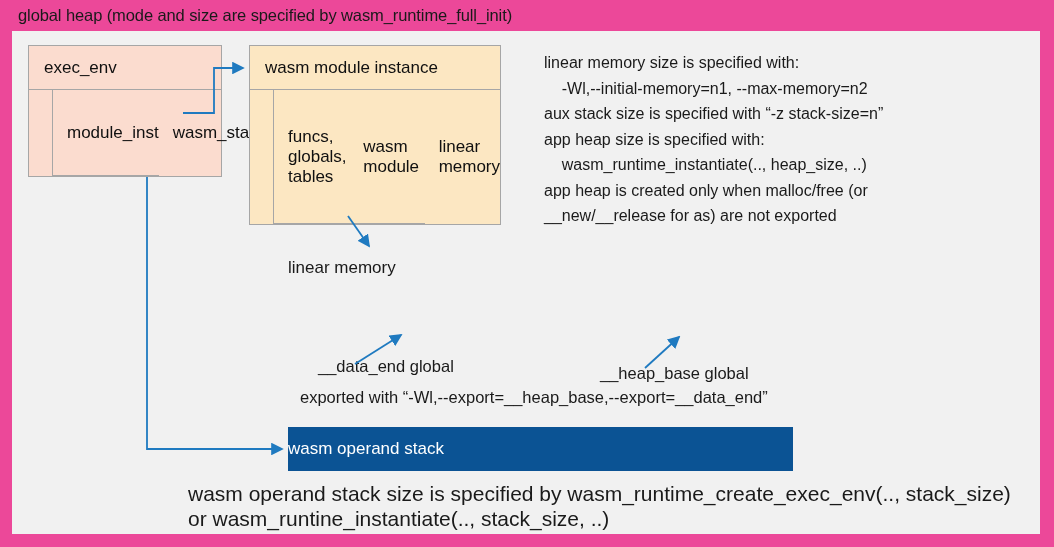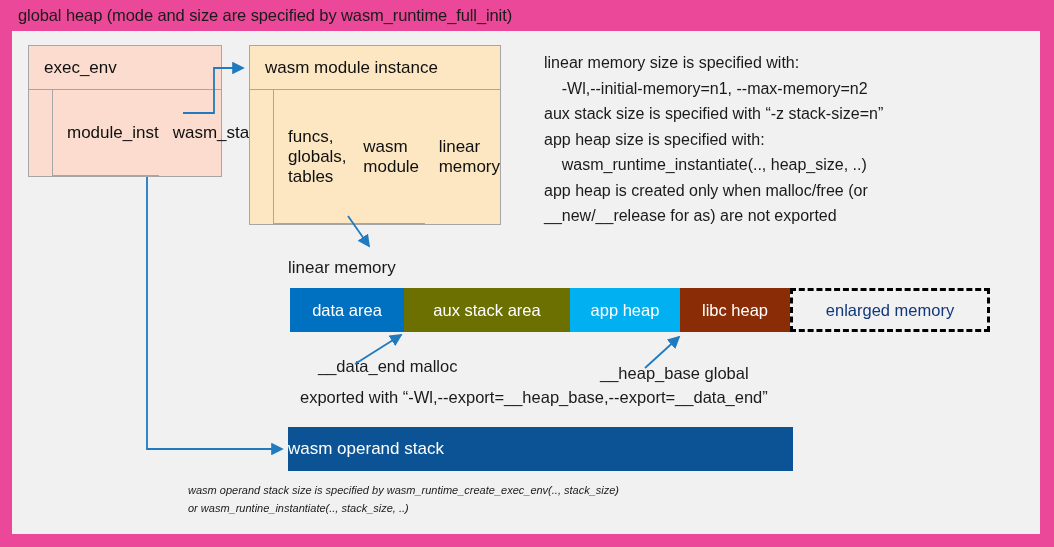--- a/index.html
+++ b/index.html
@@ -153,25 +153,24 @@
     align-items: center;
     justify-content: flex-start;
     font-size: 17px;
     color: #ffffff;
   }
   
   #bottom-notes {
     position: absolute;
     left: 188px;
     top: 481px;
-    font-size: 11px;
-    line-height: 18px;
+    font-size: 21px;
+    line-height: 25px;
     color: #1a1a1a;
     white-space: pre;
-    font-style: italic;
   }
   
   #connectors {
     position: absolute;
     left: 0; top: 0;
     width: 1054px;
     height: 547px;
     pointer-events: none;
   }
 </style>
@@ -210,39 +209,22 @@
   <div class="notes">linear memory size is specified with:
     -Wl,--initial-memory=n1, --max-memory=n2
 aux stack size is specified with “-z stack-size=n”
 app heap size is specified with:
     wasm_runtime_instantiate(.., heap_size, ..)
 app heap is created only when malloc/free (or
 __new/__release for as) are not exported</div>
 
   <div class="lm-label">linear memory</div>
 
-  <div id="memory-bar">
-      <div class="mem-seg" style="width: 114px; background: rgb(0, 112, 192);">
-        <span>data area</span>
-      </div>
-      <div class="mem-seg" style="width: 166px; background: rgb(108, 112, 0);">
-        <span>aux stack area</span>
-      </div>
-      <div class="mem-seg" style="width: 110px; background: rgb(0, 176, 240);">
-        <span>app heap</span>
-      </div>
-      <div class="mem-seg" style="width: 110px; background: rgb(138, 45, 6);">
-        <span>libc heap</span>
-      </div>
-      <div class="mem-seg dashed" style="width: 200px; color: rgb(18, 55, 122); background: rgb(241, 241, 241);">
-        <span>enlarged memory</span>
-      </div>
-    </div>
-
-  <div class="anno" id="anno-data-end">__data_end malloc</div>
+
+  <div class="anno" id="anno-data-end">__data_end global</div>
   <div class="anno" id="anno-heap-base">__heap_base global</div>
   <div class="anno" id="anno-exported">exported with “-Wl,--export=__heap_base,--export=__data_end”</div>
 
   <div id="operand-stack-bar" style="background: rgb(11, 83, 148);">
     <span>wasm operand stack</span>
   </div>
 
   <div id="bottom-notes">wasm operand stack size is specified by wasm_runtime_create_exec_env(.., stack_size)
 or wasm_runtine_instantiate(.., stack_size, ..)</div>
 

